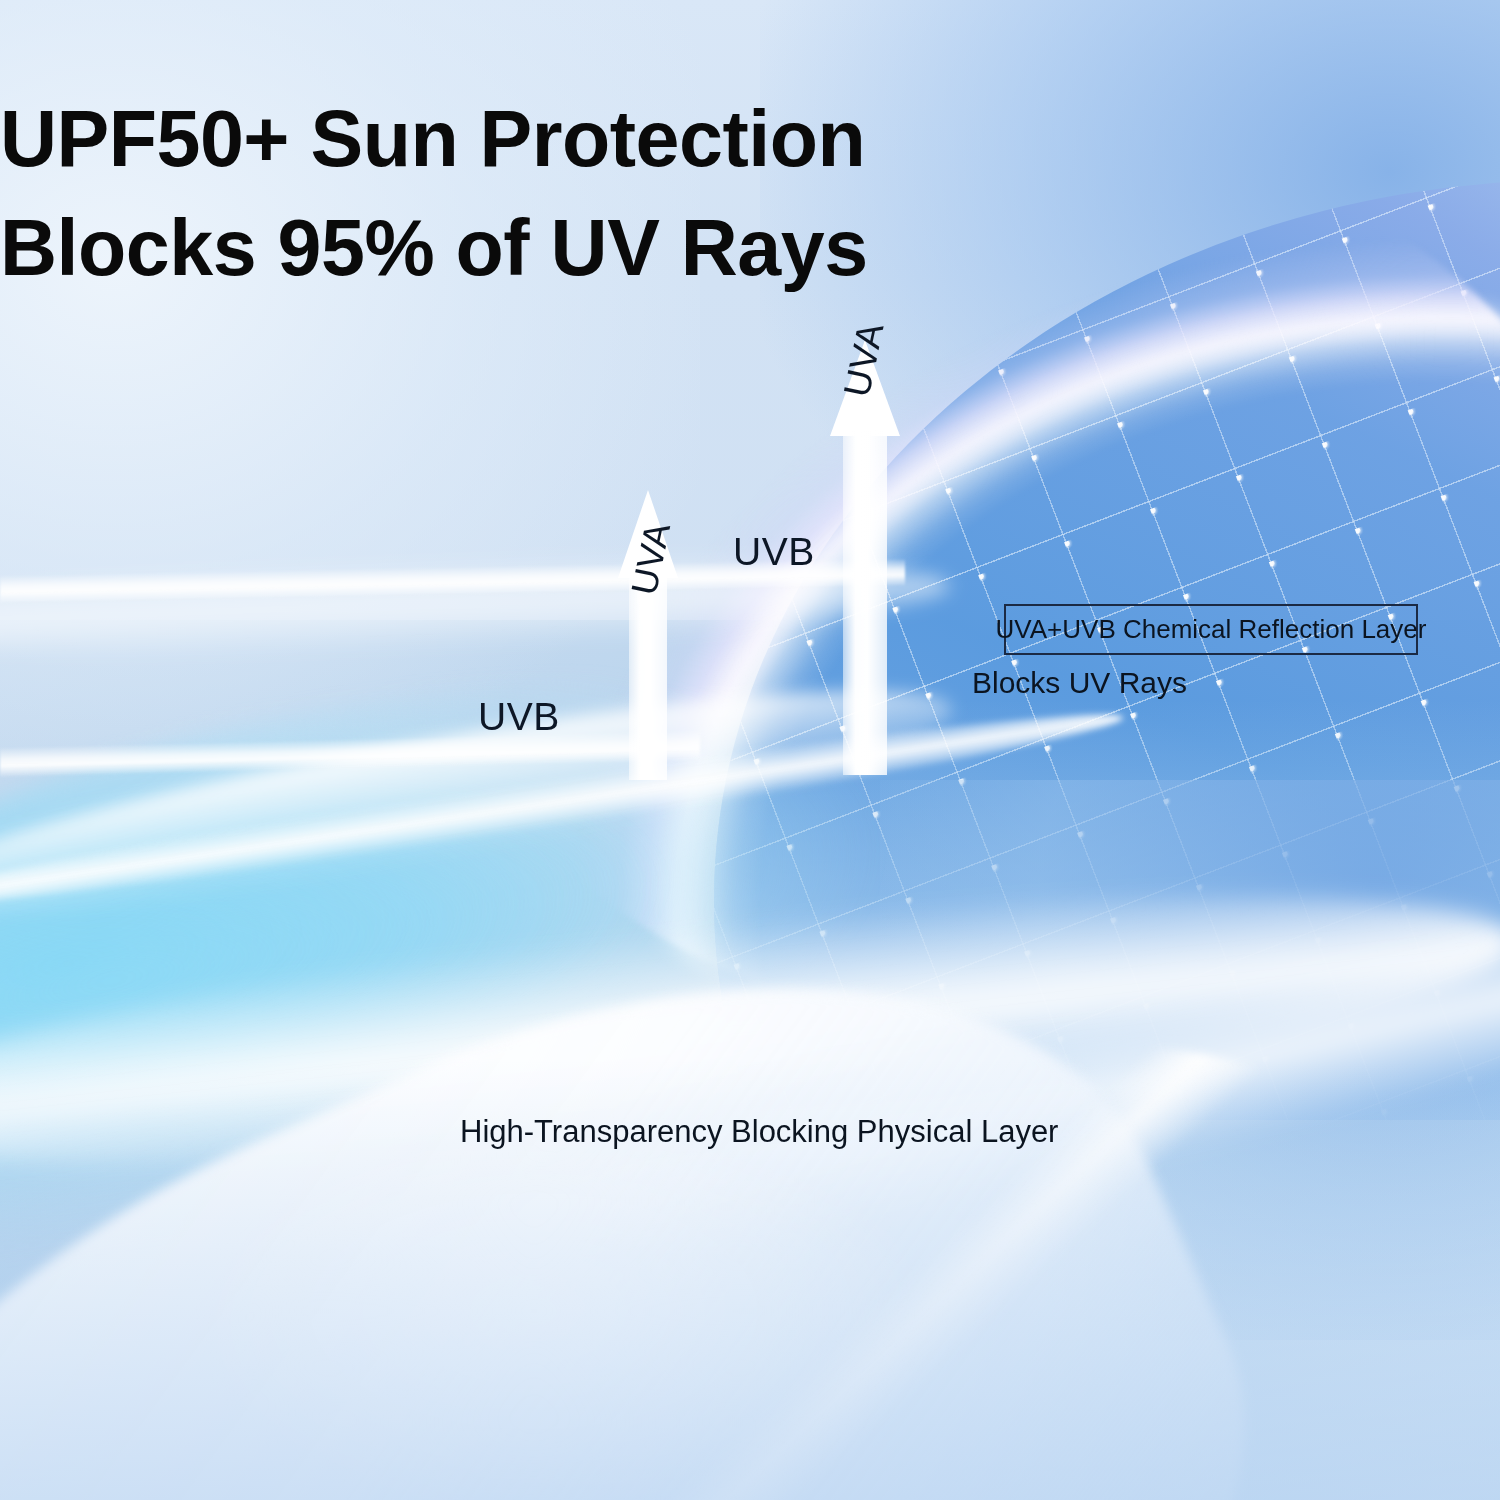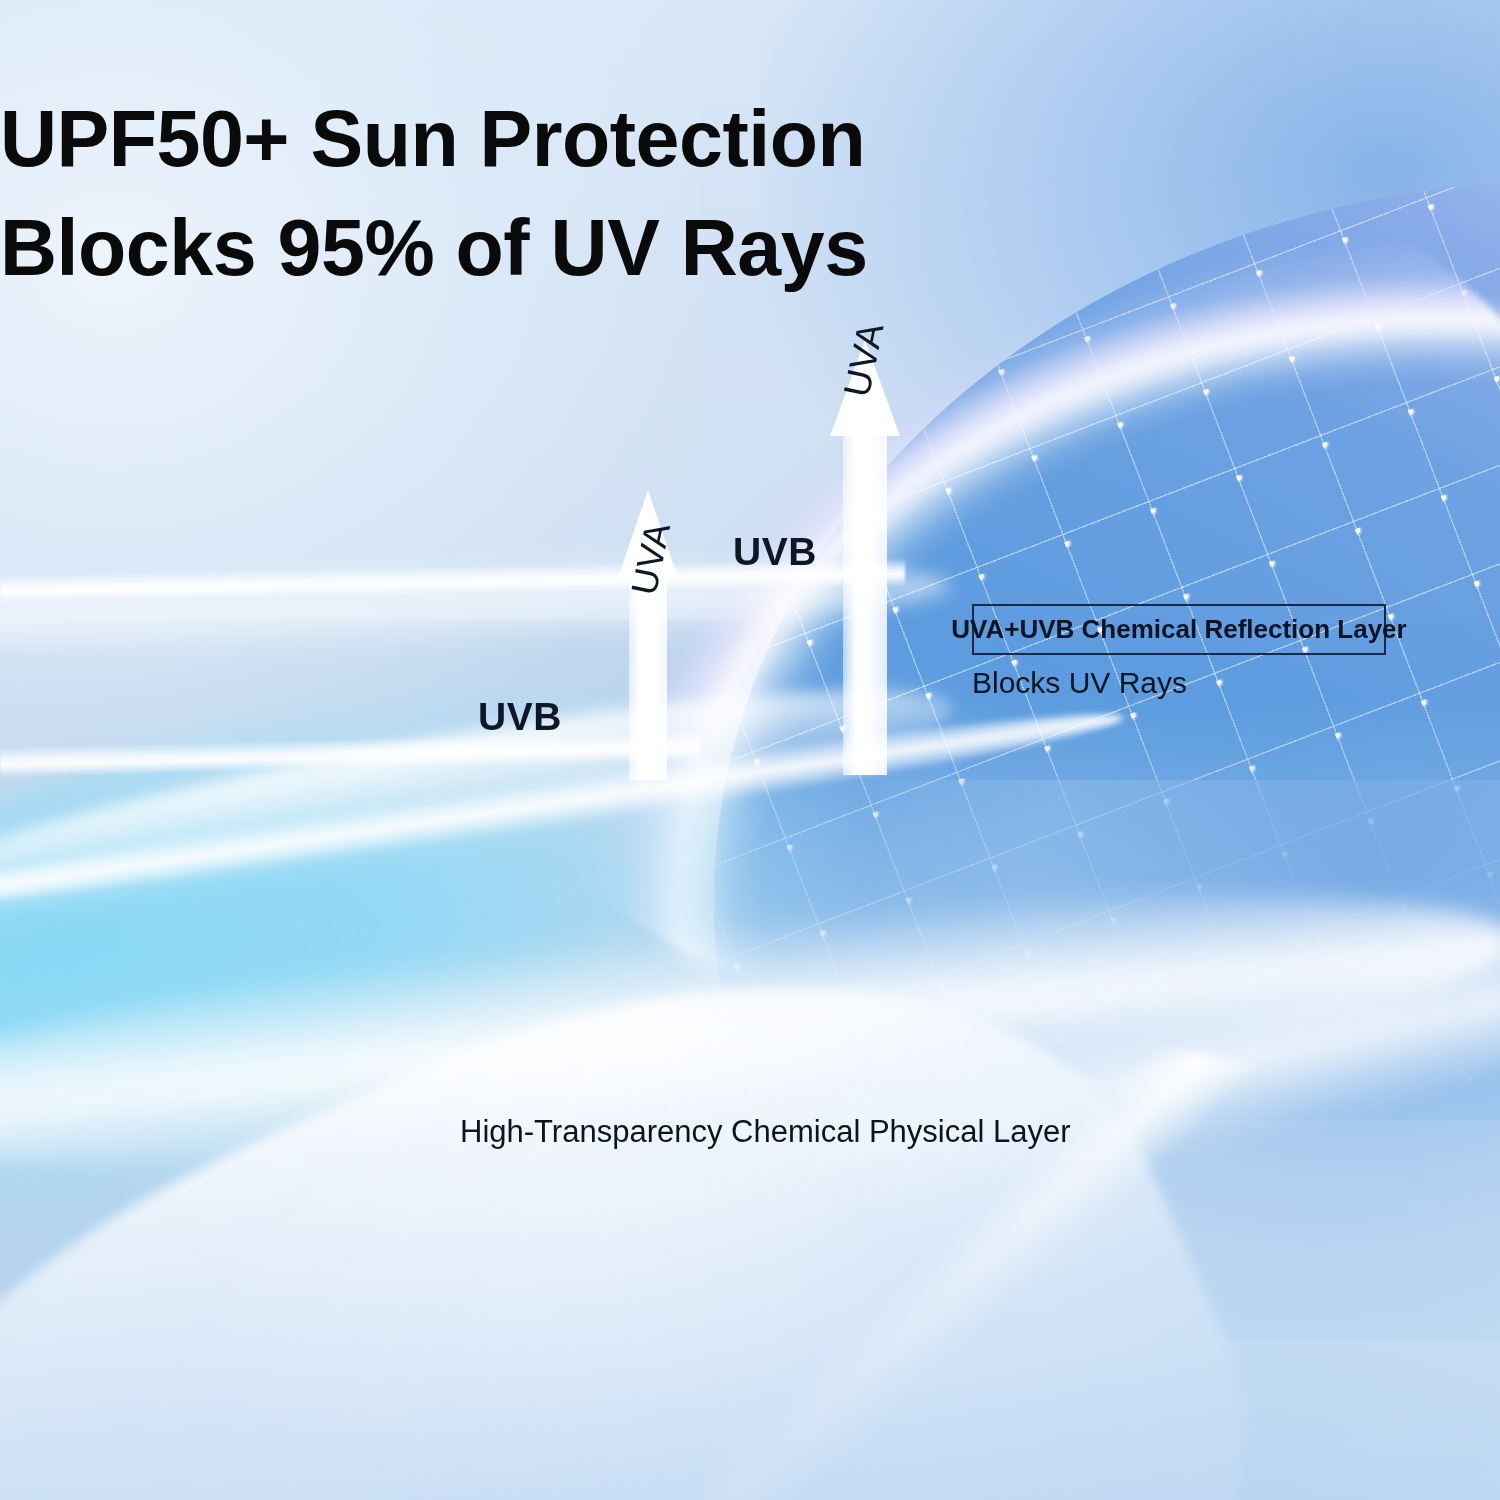--- a/index.html
+++ b/index.html
@@ -216,21 +216,21 @@
     position:absolute;
     color:#0d1726;
     font-weight:400;
     letter-spacing:.5px;
     white-space:nowrap;
   }
 
   .uvb-label{
     position:absolute;
     color:#0d1726;
-    font-weight:700;
+    font-weight:400;
     letter-spacing:.5px;
     white-space:nowrap;
   }
 
   
   .headline{
     position:absolute;left:0;right:0;top:84px;
     text-align:left;
     color:#0a0a0a;
     font-size:79px;
@@ -240,22 +240,23 @@
     white-space:pre-line;
   }
 
   
   .callout-box{
     position:absolute;
     border:2px solid #1b2a44;
     background:transparent;
     color:#0b1420;
     display:flex;align-items:center;justify-content:center;
-    font-weight:700;
+    font-weight:400;
     white-space:nowrap;
+    margin-left:32px;
   }
   .callout-sub{
     position:absolute;
     color:#0b1420;
     font-weight:400;
     white-space:nowrap;
     text-align:left;
   }
 
   #box-chem   { left:972px; top:604px;  width:410px;  height:47px; font-size:26px; }
@@ -314,15 +315,15 @@
 
   <div class="uvb-label" style="left:733px; top:530px; font-size:39px;">UVB</div>
   <div class="uvb-label" style="left:478px; top:695px; font-size:39px;">UVB</div>
 
   <div class="headline">UPF50+ Sun Protection
 Blocks 95% of UV Rays</div>
 
   <div class="callout-box" id="box-chem">UVA+UVB Chemical Reflection Layer</div>
   <div class="callout-sub" id="sub-chem">Blocks UV Rays</div>
 
-  <div class="callout-sub" id="sub-poly">High-Transparency Chemical Physical Layer</div>
+  <div class="callout-sub" id="sub-poly">High-Transparency Blocking Physical Layer</div>
 
 </div>
 
 </body></html>

